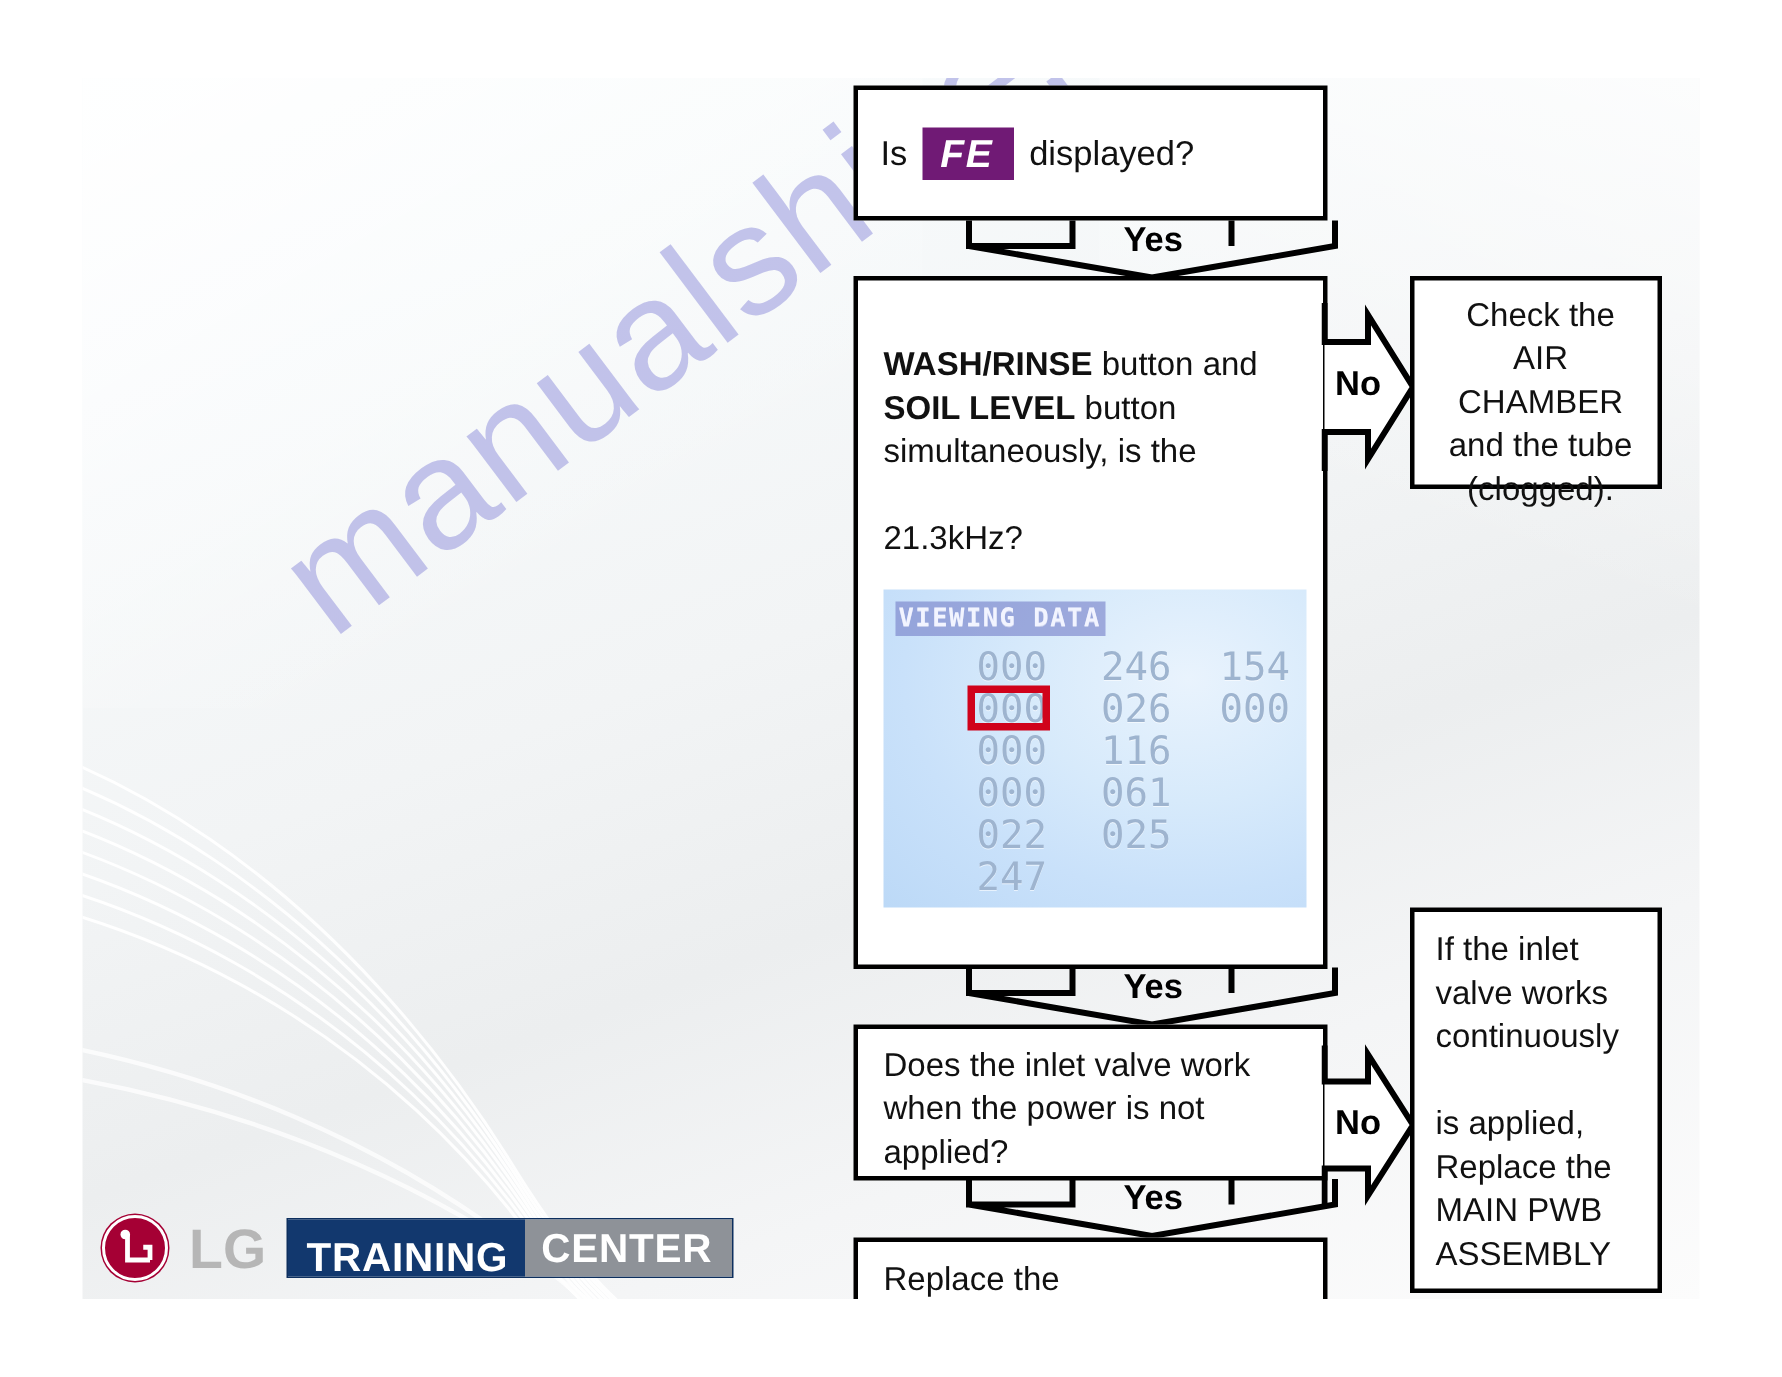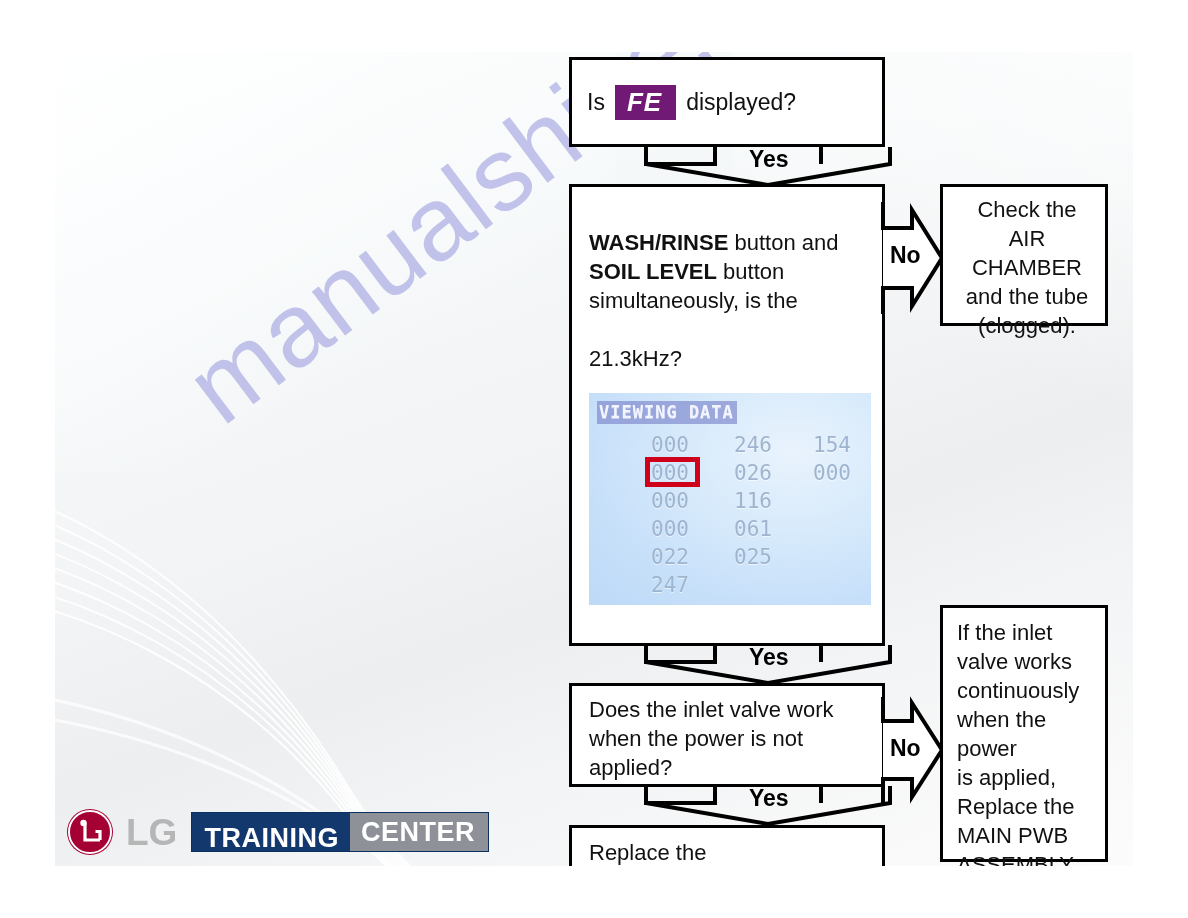--- a/index.html
+++ b/index.html
@@ -164,21 +164,21 @@
     font-size: 17px;
     font-weight: bold;
     letter-spacing: 1px;
     padding: 1px 3px 2px 2px;
     text-shadow: 0 1px 0 rgba(255,255,255,0.45);
     white-space: nowrap;
   }
   .lcd-col {
     position: absolute;
     font-family: "DejaVu Sans Mono", monospace;
-    font-size: 21px;
+    font-size: 26px;
     line-height: 28px;
     color: #9eb4cf;
     text-shadow: 0 1px 0 rgba(255,255,255,0.6);
     letter-spacing: 0px;
   }
   #lcd-col-1 { left: 62px; top: 38px; }
   #lcd-col-2 { left: 145px; top: 38px; }
   #lcd-col-3 { left: 224px; top: 38px; }
   .lcd-cell { height: 28px; }
 
@@ -434,21 +434,21 @@
           <path d="M2,2 L2,26 L31,26 L31,8 L61,55 L31,102 L31,84 L2,84 L2,108" fill="#ffffff" stroke="#000000" stroke-width="4" stroke-linejoin="miter"></path>
         </svg>
       </div>
       <div class="conn-label" style="left:835px; top:685px;">No</div>
 
       <div class="fbox" id="box-r2">
         <div class="r-text">
           <span>If the inlet</span><br>
           <span>valve works</span><br>
           <span>continuously</span><br>
-          <span>when the power</span><br>
+          <br>
           <span>is applied,</span><br>
           <span>Replace the</span><br>
           <span>MAIN PWB</span><br>
           <span>ASSEMBLY</span>
         </div>
       </div>
 
       <div class="conn" style="left:588px; top:731px;">
         <svg width="250" height="44" viewBox="0 0 250 44" xmlns="http://www.w3.org/2000/svg">
           <path d="M3,3 L3,20 L72,20 L72,3 M3,20 L125,41 L247,20 L247,3 M178,20 L178,3" fill="none" stroke="#000000" stroke-width="4" stroke-linejoin="miter"></path>

